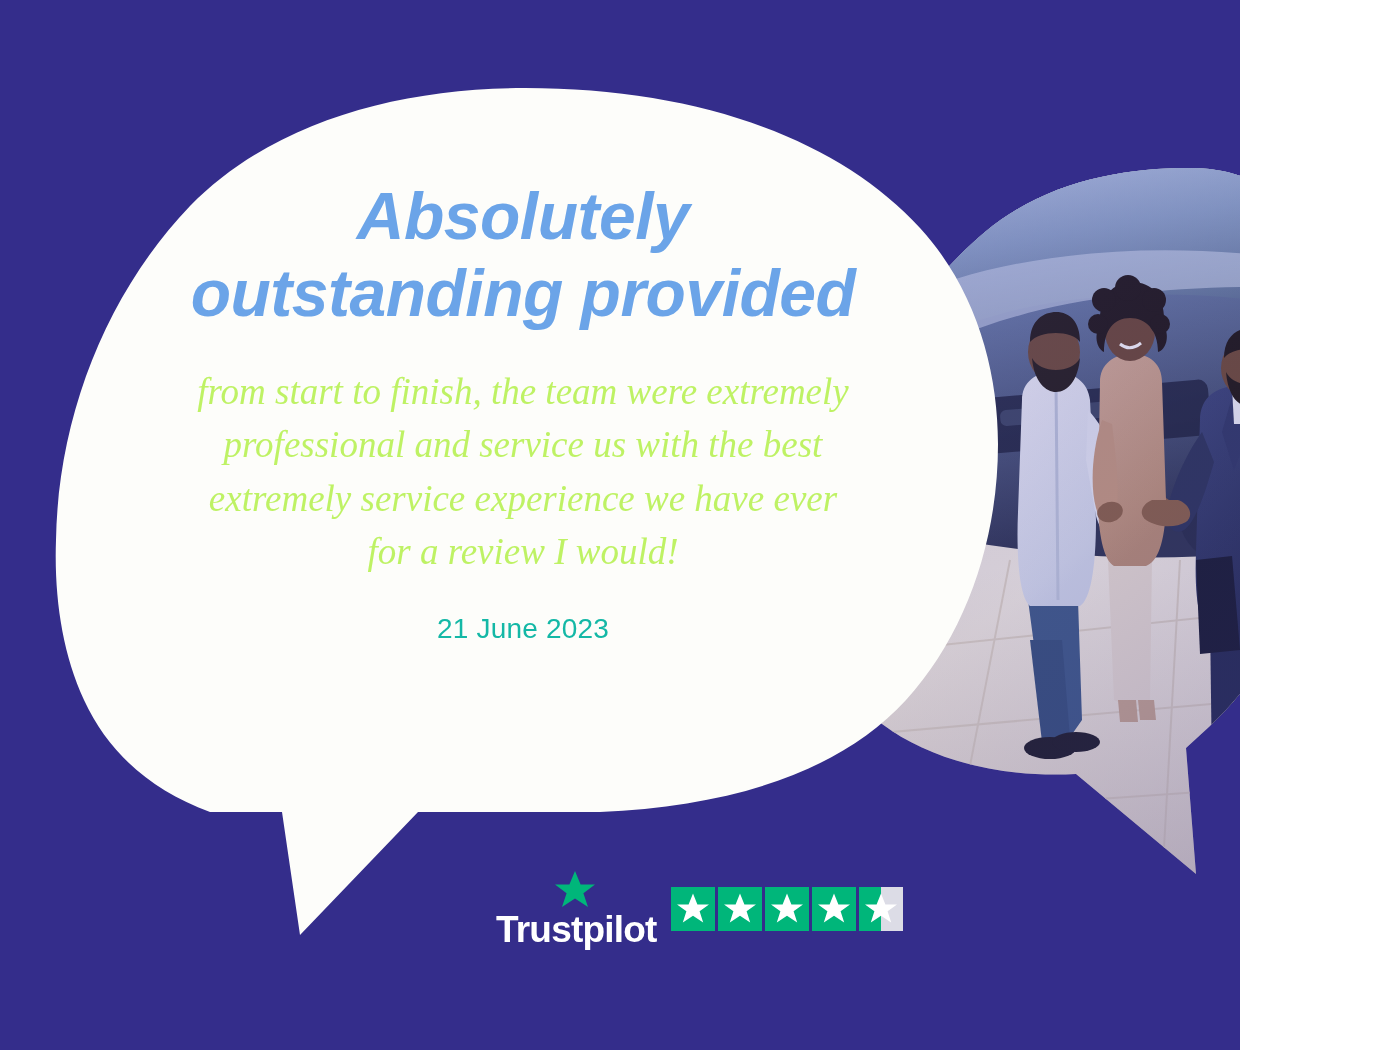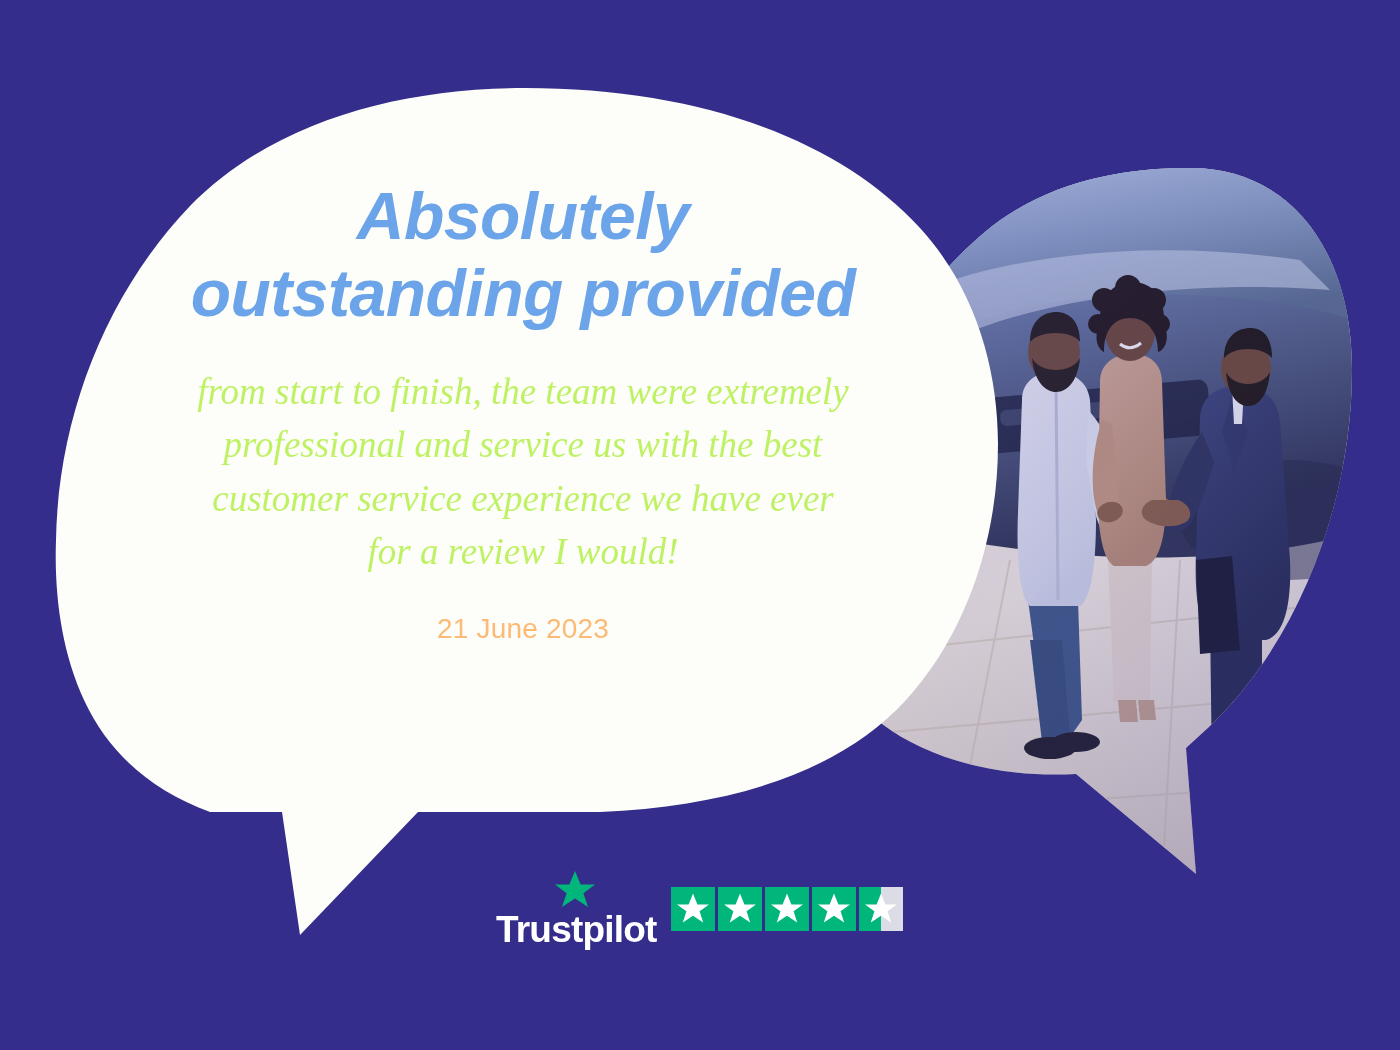--- a/index.html
+++ b/index.html
@@ -8,21 +8,21 @@
     padding: 0;
   }
   body {
     width: 1400px;
     height: 1050px;
     overflow: hidden;
     font-family: "Liberation Sans", sans-serif;
   }
   #stage {
     position: relative;
-    width: 1400px;
+    width: 1240px;
     height: 1050px;
     background: #342D8B;
     overflow: hidden;
   }
   .layer-svg {
     position: absolute;
     left: 0;
     top: 0;
     width: 1400px;
     height: 1050px;
@@ -74,21 +74,21 @@
     line-height: 1.1;
     color: #5B9BE8;
     letter-spacing: 0.3px;
   }
   .author-date {
     margin: 6px 0 0 0;
     font-family: "Liberation Sans", sans-serif;
     font-weight: 400;
     font-size: 28px;
     line-height: 1.1;
-    color: #fdba74;
+    color: #14b8a6;
     letter-spacing: 0.2px;
   }
 
   
   .trustpilot {
     position: absolute;
     left: 494px;
     top: 869px;
     display: flex;
     align-items: center;
@@ -324,21 +324,21 @@
   <div class="bubble-text">
 
     <h1 class="headline">
       <span class="hl-line">Absolutely</span>
       <span class="hl-line">outstanding provided</span>
     </h1>
 
     <p class="quote-body">
       <span class="q-line">from start to finish, the team were extremely</span>
       <span class="q-line">professional and service us with the best</span>
-      <span class="q-line">customer service experience we have ever</span>
+      <span class="q-line">extremely service experience we have ever</span>
       <span class="q-line">for a review I would!</span>
     </p>
 
     <div class="attribution">
       <p class="author-date">21 June 2023</p>
     </div>
   </div>
 
   <div class="trustpilot">
 

